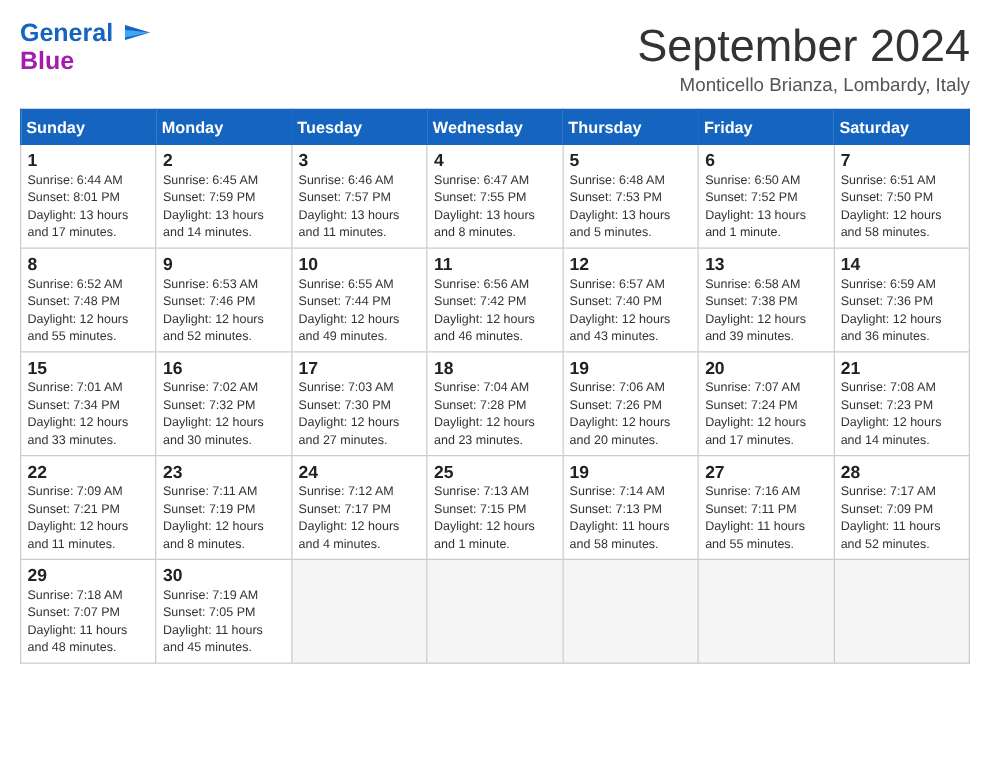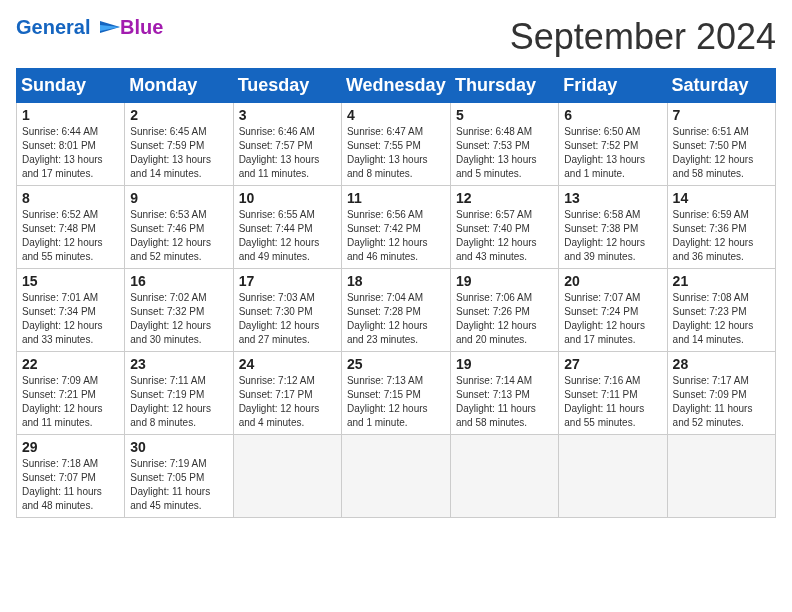--- a/index.html
+++ b/index.html
@@ -11,21 +11,21 @@
       padding: 16px;
     }
     .header {
       display: flex;
       justify-content: space-between;
       align-items: flex-start;
       margin-bottom: 10px;
     }
     .logo {
       display: flex;
-      flex-direction: row;
+      flex-direction: column;
       align-items: flex-start;
       justify-content: flex-end;
     }
     .logo-text {
       font-size: 20px;
       font-weight: bold;
       color: #333;
       line-height: 1.1;
     }
     .logo-text span.blue { color: #1565c0; }
@@ -45,21 +45,21 @@
     .calendar {
       width: 100%;
       border-collapse: collapse;
       font-size: 11px;
     }
     .calendar th {
       background: #1565c0;
       color: #fff;
       padding: 6px 4px;
       text-align: left;
-      font-size: 18px;
+      font-size: 13px;
       font-weight: bold;
       border: 1px solid #1565c0;
     }
     .calendar td {
       border: 1px solid #ccc;
       vertical-align: top;
       padding: 4px 5px;
       height: 80px;
       width: 108px;
       background: #fff;
@@ -93,20 +93,21 @@
           <polygon points="2,4 22,6 2,10" fill="#42a5f5"></polygon>
         </svg>
       </span>
     </div>
     <div style="display:flex;align-items:center;">
       <span style="font-size:20px;font-weight:bold;color:#a21caf;">Blue</span>
     </div>
   </div>
   <div class="title-block">
     <div class="month-title">September 2024</div>
+    <div class="location">Monticello Brianza, Lombardy, Italy</div>
   </div>
 </div>
 
 <table class="calendar">
   <thead>
     <tr>
 
     <th>Sunday</th>
         <th>Monday</th>
         <th>Tuesday</th>

